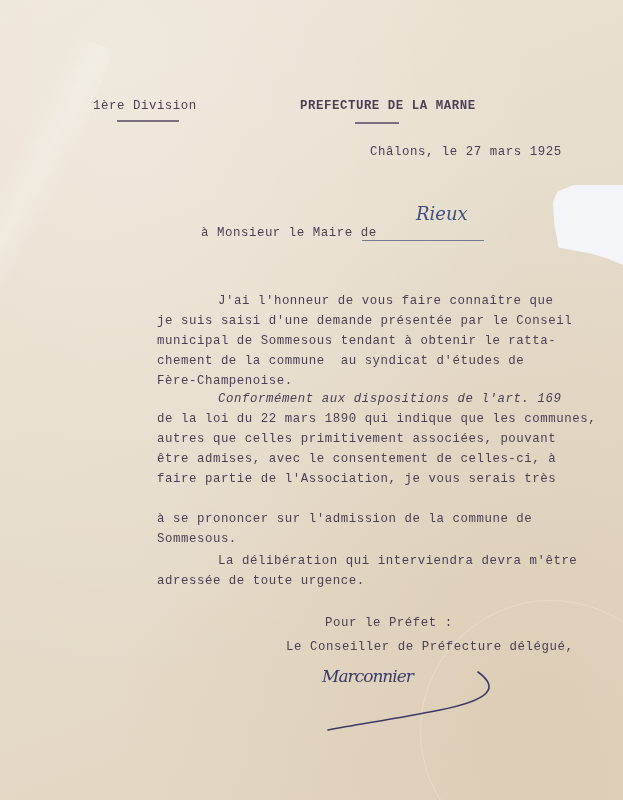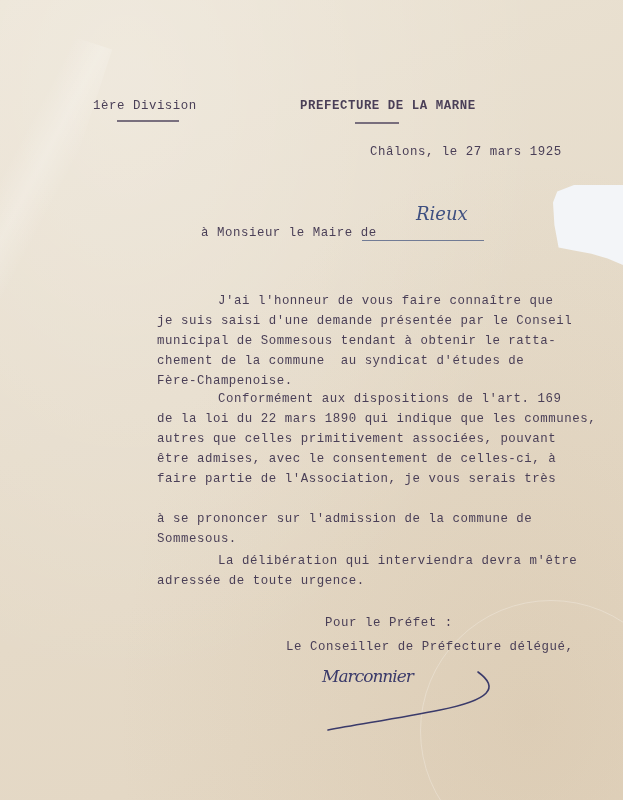--- a/index.html
+++ b/index.html
@@ -58,21 +58,21 @@
   <div class="blue-rule" style="left:362px; top:240px; width:122px;"></div>
 
   <div class="tear"></div>
 
   <div class="t" style="left:218px; top:294px;">J'ai l'honneur de vous faire connaître que</div>
   <div class="t" style="left:157px; top:314px;">je suis saisi d'une demande présentée par le Conseil</div>
   <div class="t" style="left:157px; top:334px;">municipal de Sommesous tendant à obtenir le ratta-</div>
   <div class="t" style="left:157px; top:354px;">chement de la commune  au syndicat d'études de</div>
   <div class="t" style="left:157px; top:374px;">Fère-Champenoise.</div>
 
-  <div class="t" style="left:218px; top:392px;">Conformément aux dispositions de l'art. 169</div>
+  <div class="t" style="left:218px; top:392px;font-style:italic;">Conformément aux dispositions de l'art. 169</div>
   <div class="t" style="left:157px; top:412px;">de la loi du 22 mars 1890 qui indique que les communes,</div>
   <div class="t" style="left:157px; top:432px;">autres que celles primitivement associées, pouvant</div>
   <div class="t" style="left:157px; top:452px;">être admises, avec le consentement de celles-ci, à</div>
   <div class="t" style="left:157px; top:472px;">faire partie de l'Association, je vous serais très</div>
   <div class="t" style="left:157px; top:512px;">à se prononcer sur l'admission de la commune de</div>
   <div class="t" style="left:157px; top:532px;">Sommesous.</div>
 
   <div class="t" style="left:218px; top:554px;">La délibération qui interviendra devra m'être</div>
   <div class="t" style="left:157px; top:574px;">adressée de toute urgence.</div>
 

